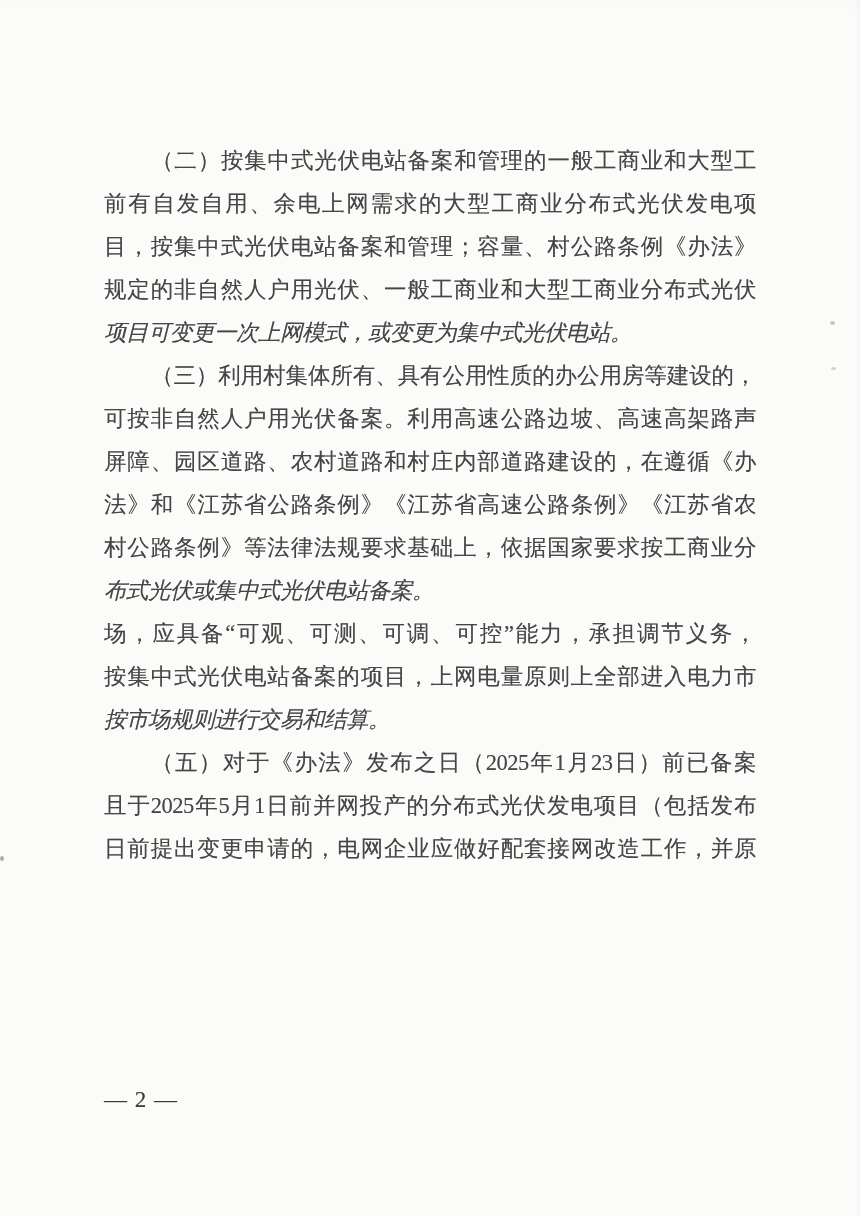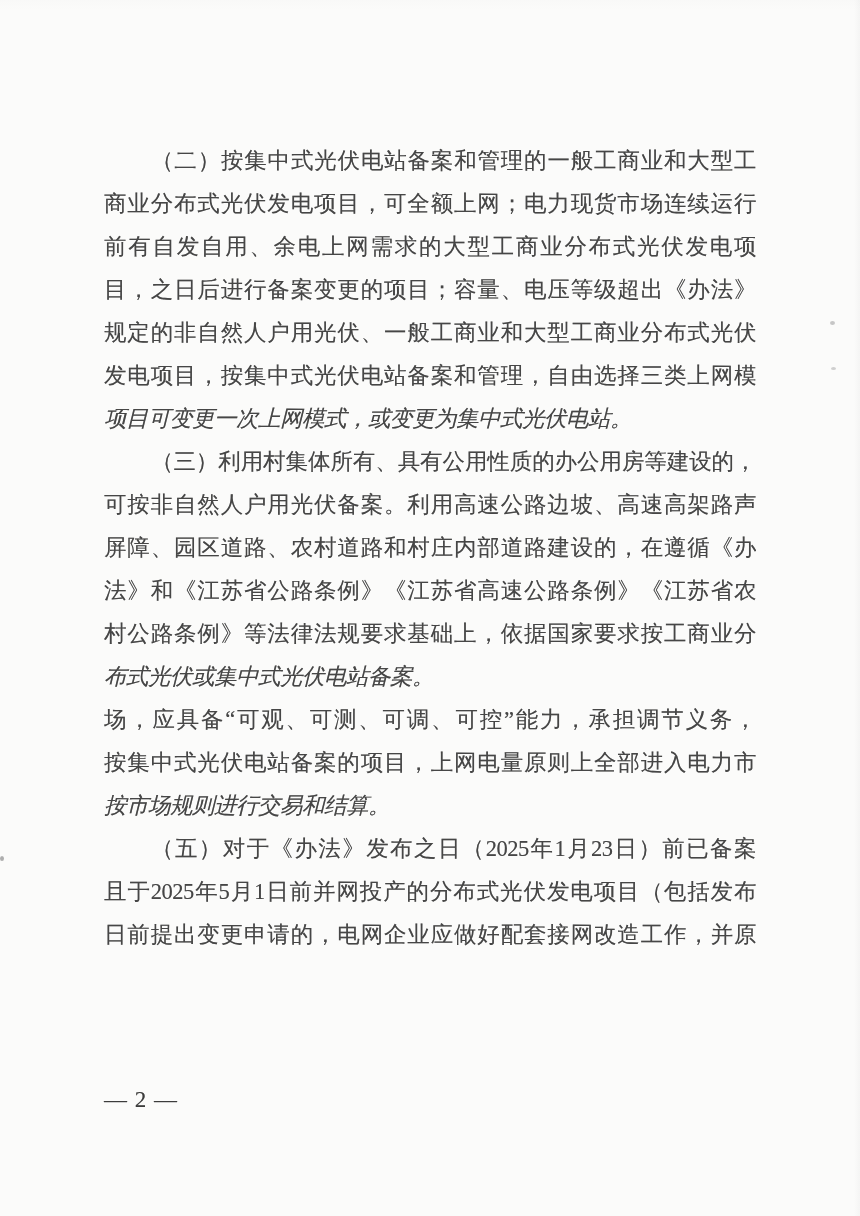--- a/index.html
+++ b/index.html
@@ -66,25 +66,23 @@
   .speck-1 { left: 830px; top: 321px; width: 5px; height: 4px; background: #c6c6c6; }
   .speck-2 { left: 831px; top: 367px; width: 5px; height: 3px; background: #cfcfcf; }
   .speck-3 { left: 0px;  top: 856px; width: 4px; height: 5px; background: #aeaeae; }
 </style>
 </head>
 <body>
 
 <div class="page">
   <div class="text-block">
       <div class="line indent">（二）按集中式光伏电站备案和管理的一般工商业和大型工</div>
-      <div class="line">商业分布式光伏发电项目，可全额上网；电力现货市场连续运行</div>
       <div class="line">前有自发自用、余电上网需求的大型工商业分布式光伏发电项</div>
-      <div class="line">目，之日后进行备案变更的项目；容量、电压等级超出《办法》</div>
+      <div class="line">目，按集中式光伏电站备案和管理；容量、村公路条例《办法》</div>
       <div class="line">规定的非自然人户用光伏、一般工商业和大型工商业分布式光伏</div>
-      <div class="line">发电项目，按集中式光伏电站备案和管理，自由选择三类上网模</div>
       <div class="line end">项目可变更一次上网模式，或变更为集中式光伏电站。</div>
       <div class="line indent">（三）利用村集体所有、具有公用性质的办公用房等建设的，</div>
       <div class="line">可按非自然人户用光伏备案。利用高速公路边坡、高速高架路声</div>
       <div class="line">屏障、园区道路、农村道路和村庄内部道路建设的，在遵循《办</div>
       <div class="line">法》和《江苏省公路条例》《江苏省高速公路条例》《江苏省农</div>
       <div class="line">村公路条例》等法律法规要求基础上，依据国家要求按工商业分</div>
       <div class="line end">布式光伏或集中式光伏电站备案。</div>
       <div class="line">场，应具备“可观、可测、可调、可控”能力，承担调节义务，</div>
       <div class="line">按集中式光伏电站备案的项目，上网电量原则上全部进入电力市</div>
       <div class="line end">按市场规则进行交易和结算。</div>

